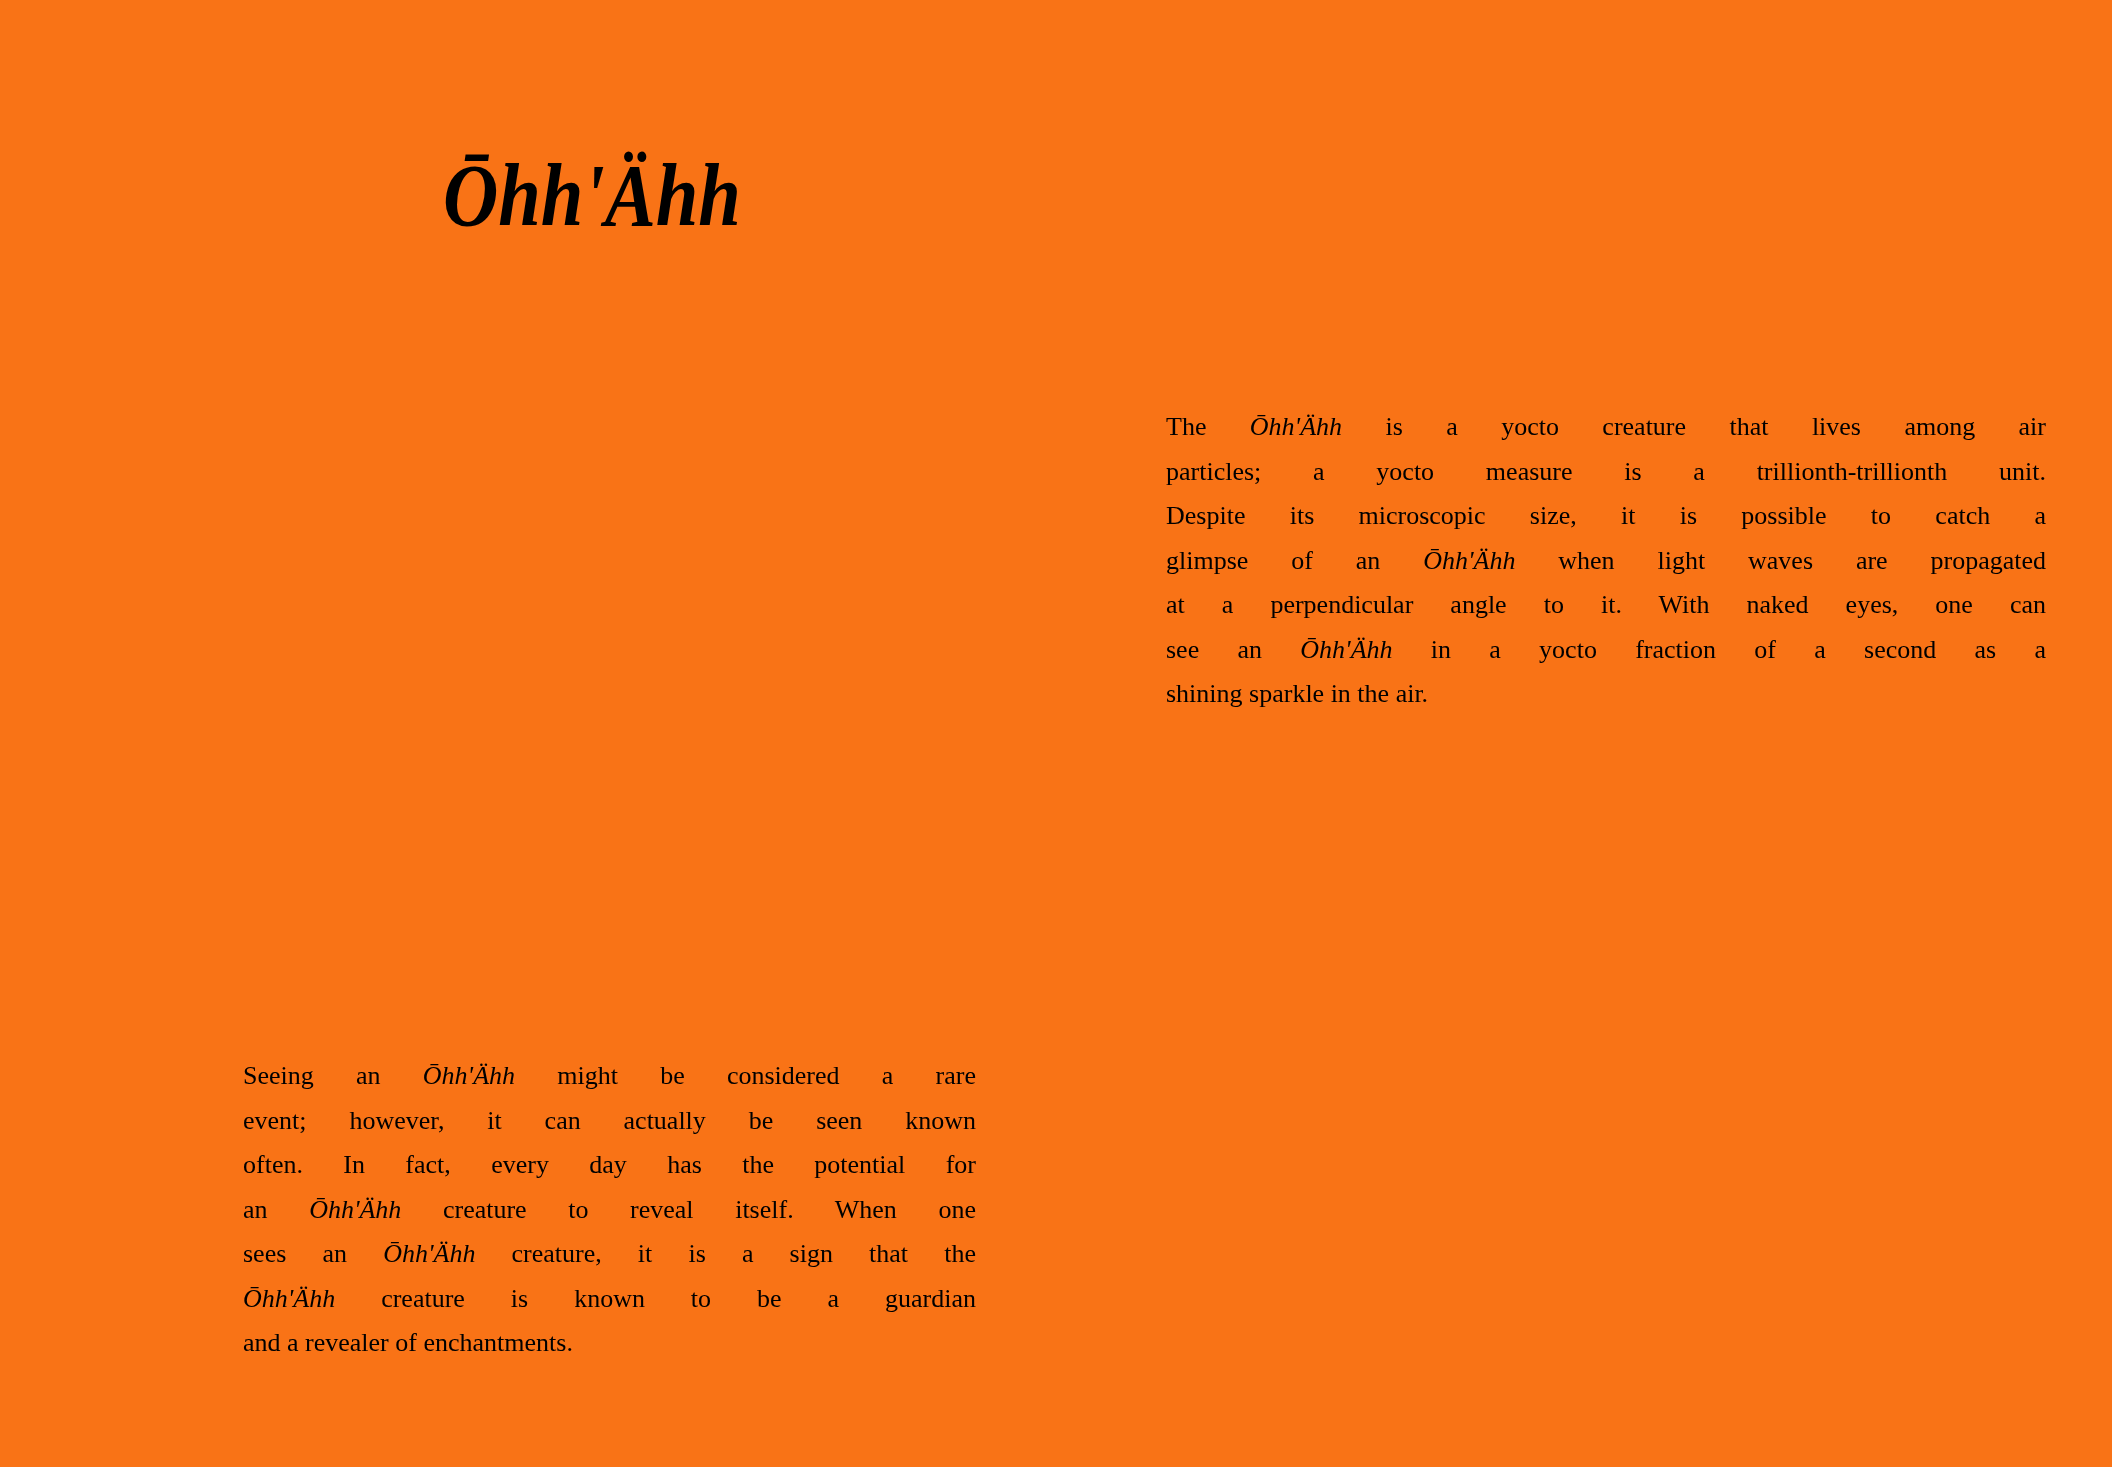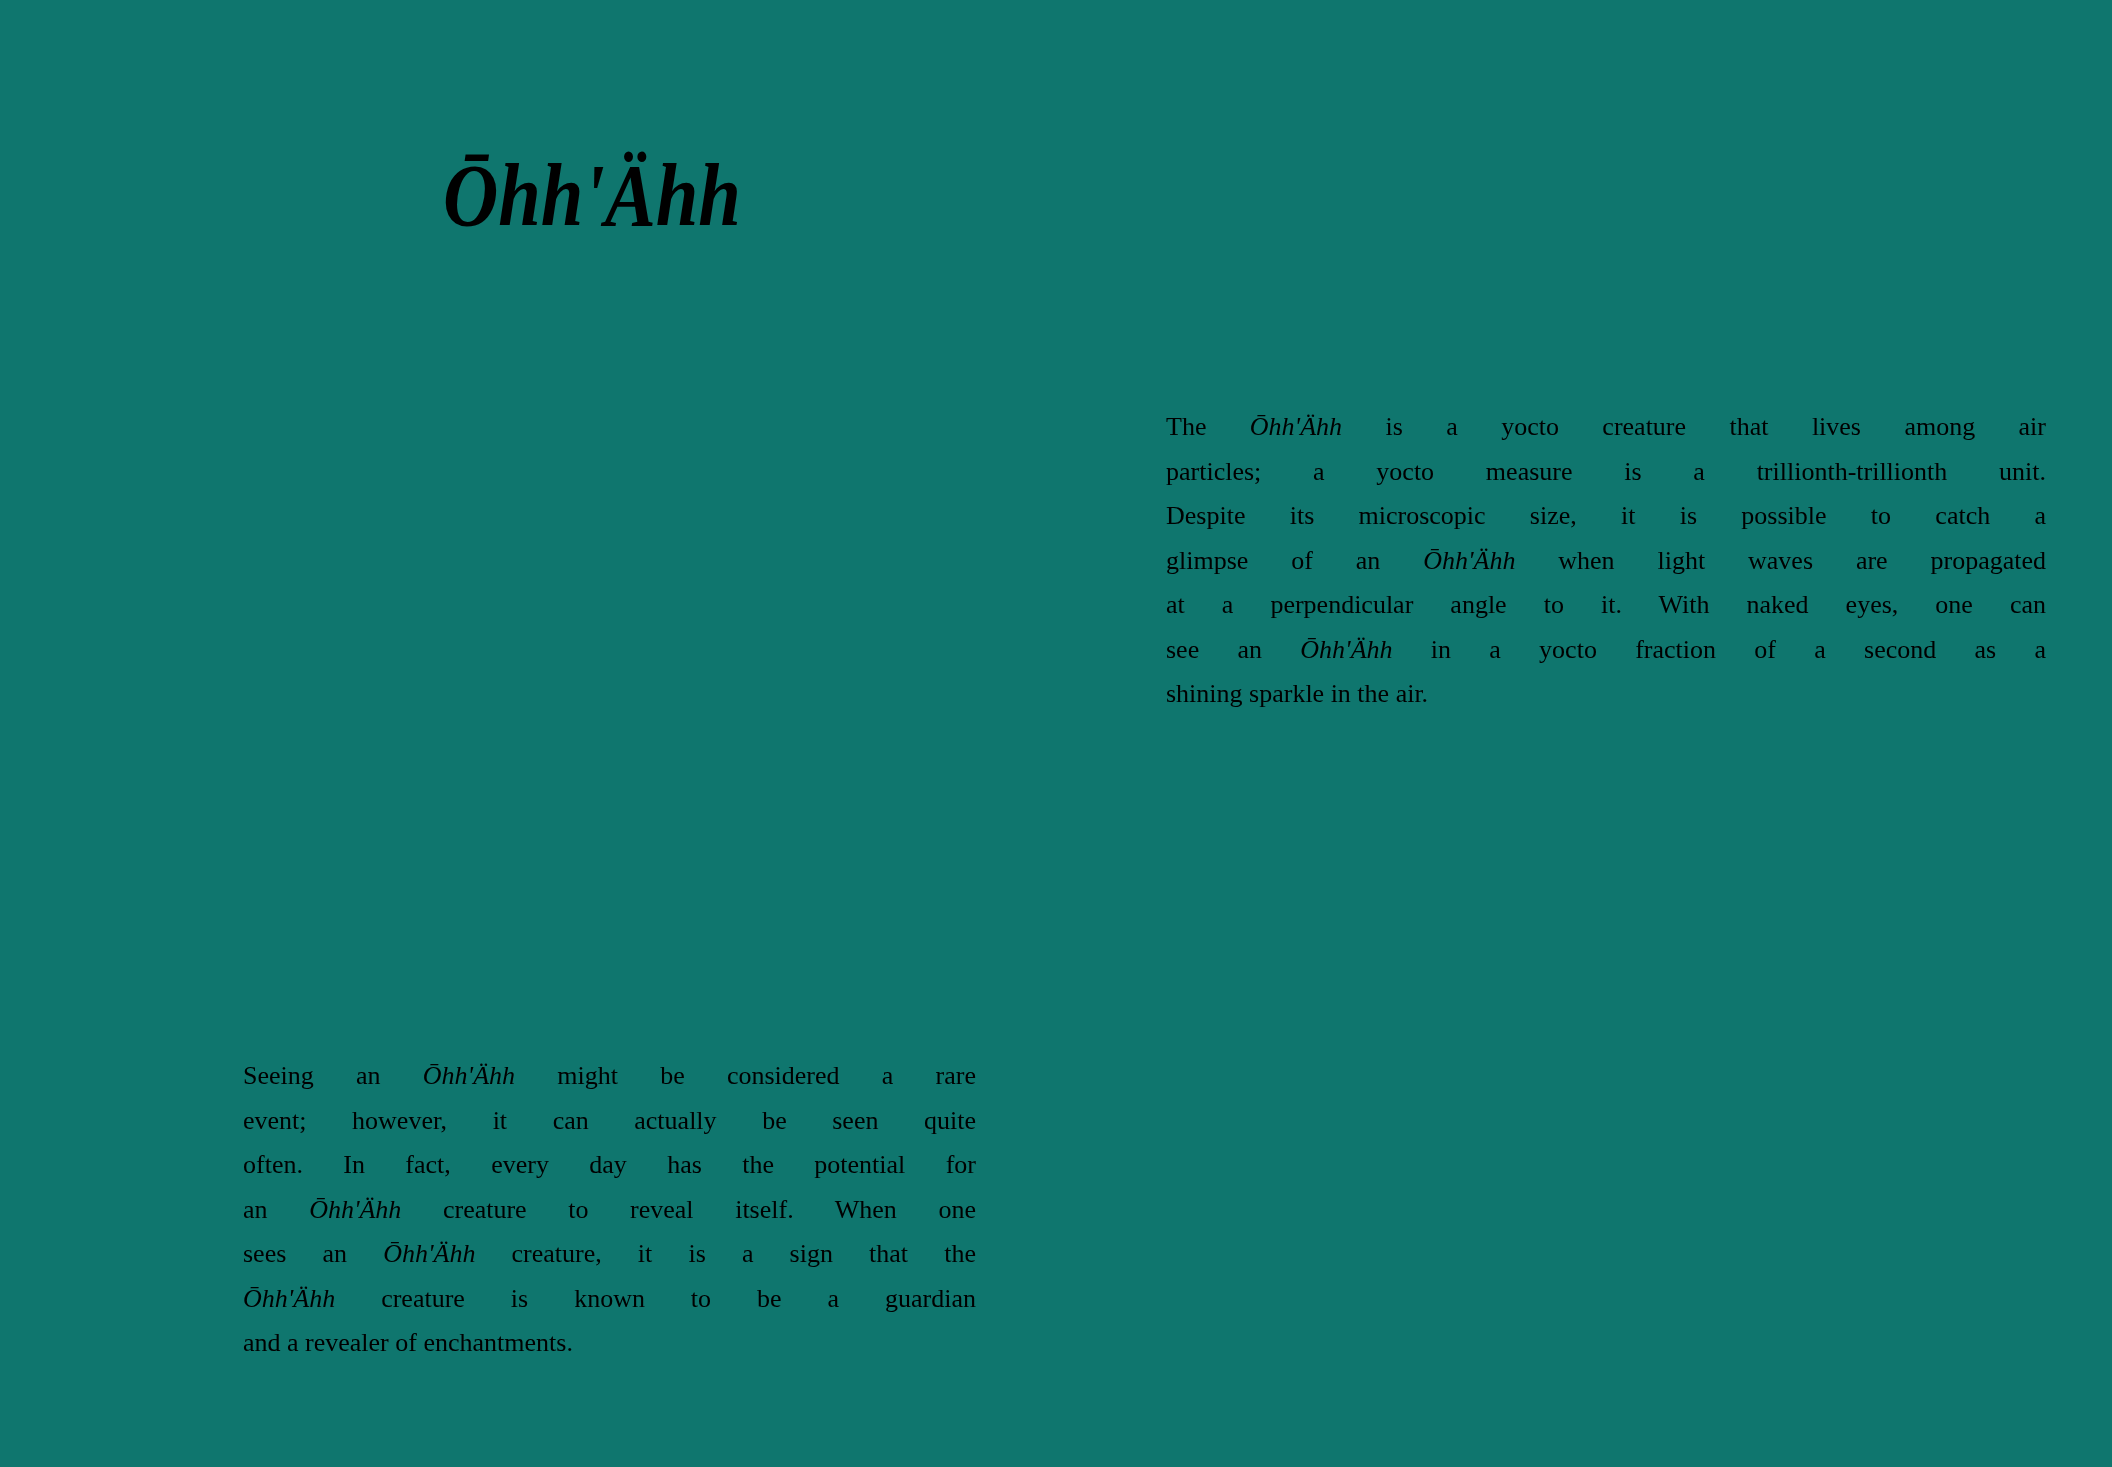--- a/index.html
+++ b/index.html
@@ -11,21 +11,21 @@
     width: 2112px;
     height: 1467px;
     position: relative;
     overflow: hidden;
     font-family: "Liberation Serif", "DejaVu Serif", serif;
     color: #000000;
   }
   .page {
     position: absolute;
     inset: 0;
-    background: #0f766e;
+    background: #f97316;
   }
   .book-title {
     position: absolute;
     left: 443px;
     top: 93px;
     font-style: italic;
     font-size: 88px;
     line-height: 1;
     white-space: nowrap;
     transform: scaleX(0.87);
@@ -71,21 +71,21 @@
     <div class="line">particles; a yocto measure is a trillionth-trillionth unit.</div>
     <div class="line">Despite its microscopic size, it is possible to catch a</div>
     <div class="line">glimpse of an <i>Ōhh'Ähh</i> when light waves are propagated</div>
     <div class="line">at a perpendicular angle to it. With naked eyes, one can</div>
     <div class="line">see an <i>Ōhh'Ähh</i> in a yocto fraction of a second as a</div>
     <div class="line last">shining sparkle in the air.</div>
   </div>
 
   <div class="para para-left">
     <div class="line">Seeing an <i>Ōhh'Ähh</i> might be considered a rare</div>
-    <div class="line">event; however, it can actually be seen quite</div>
+    <div class="line">event; however, it can actually be seen known</div>
     <div class="line">often. In fact, every day has the potential for</div>
     <div class="line">an <i>Ōhh'Ähh</i> creature to reveal itself. When one</div>
     <div class="line">sees an <i>Ōhh'Ähh</i> creature, it is a sign that the</div>
     <div class="line"><i>Ōhh'Ähh</i> creature is known to be a guardian</div>
     <div class="line last">and a revealer of enchantments.</div>
   </div>
 
 </div>
 
 </body></html>

